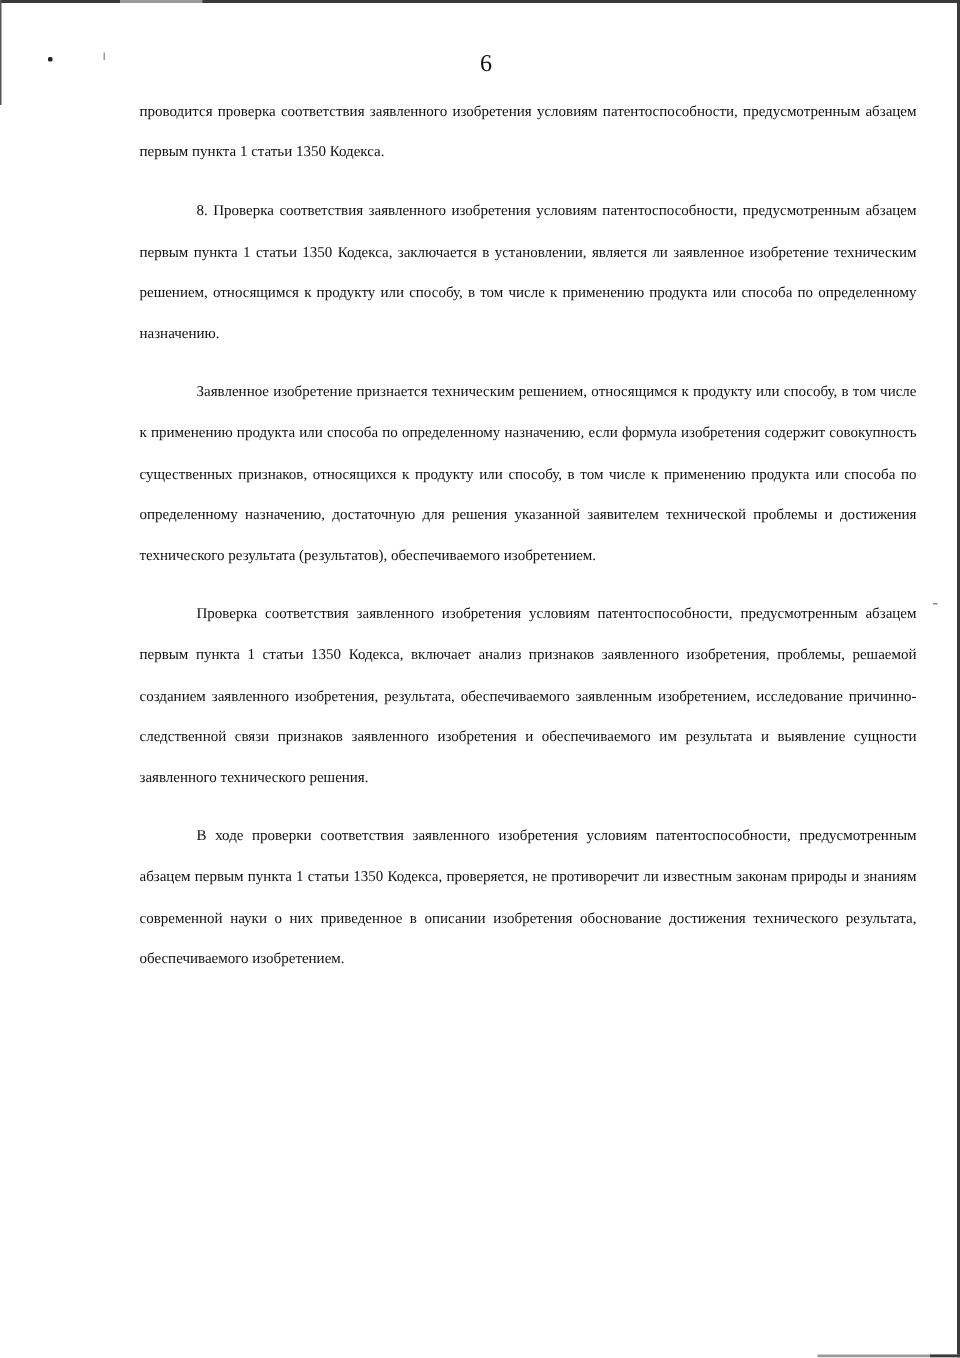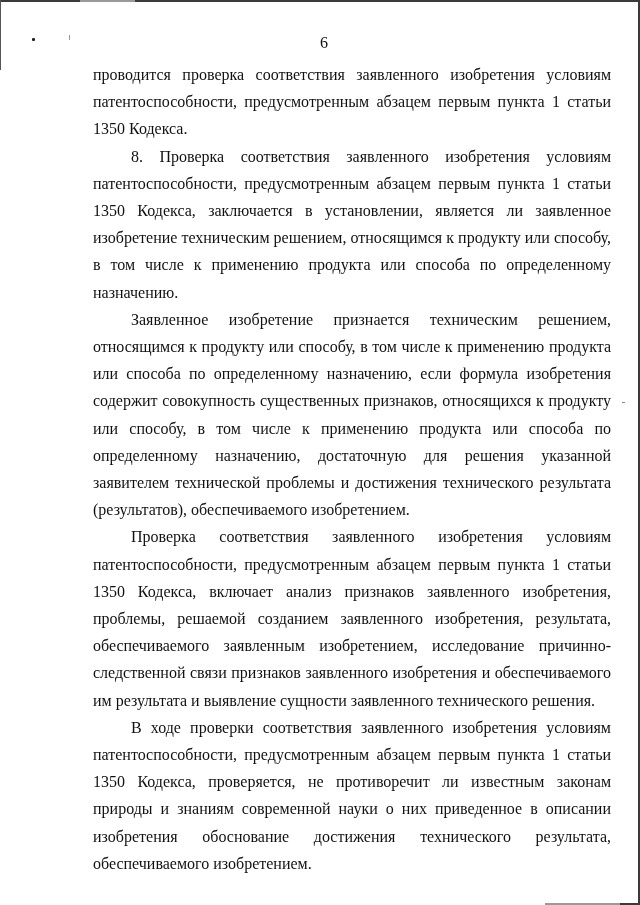--- a/index.html
+++ b/index.html
@@ -48,32 +48,32 @@
     left: 0; width: 648px;
     top: 34px;
     text-align: center;
     font-size: 16px;
   }
   .content {
     position: absolute;
     left: 93px;
     top: 61px;
     width: 518px;
-    font-size: 16px;
+    font-size: 10px;
     line-height: 27.2px;
   }
   .para {
     margin: 0;
     text-align: justify;
     text-align-last: left;
   }
   .para.indent {
     text-indent: 38px;
   }
-  .para + .para { margin-top: 0; }
+  .para + .para { margin-top: 12px; }
 </style>
 </head>
 <body>
 
 <div class="frame-top"></div>
 <div class="frame-top-light"></div>
 <div class="frame-right"></div>
 <div class="frame-left"></div>
 <div class="frame-bottom"></div>
 <div class="frame-bottom-dark"></div>

